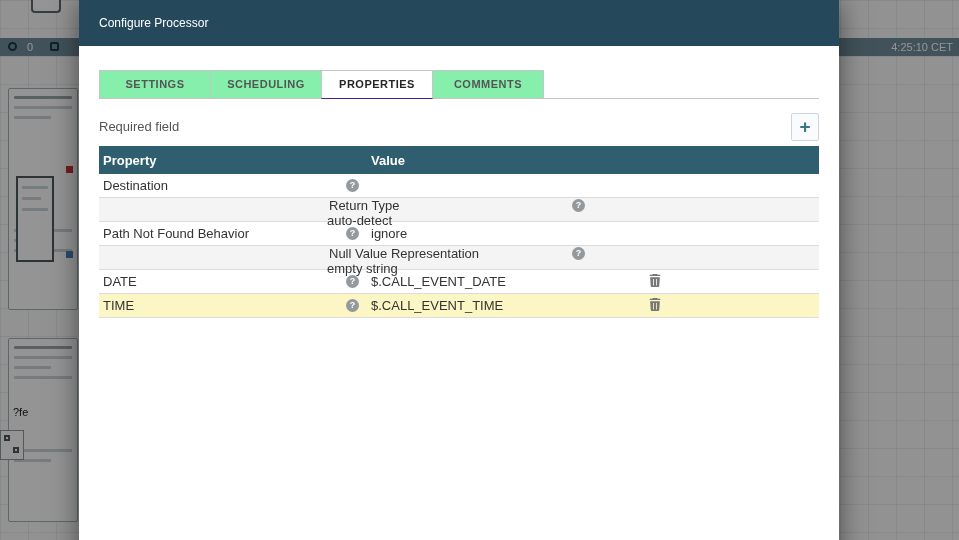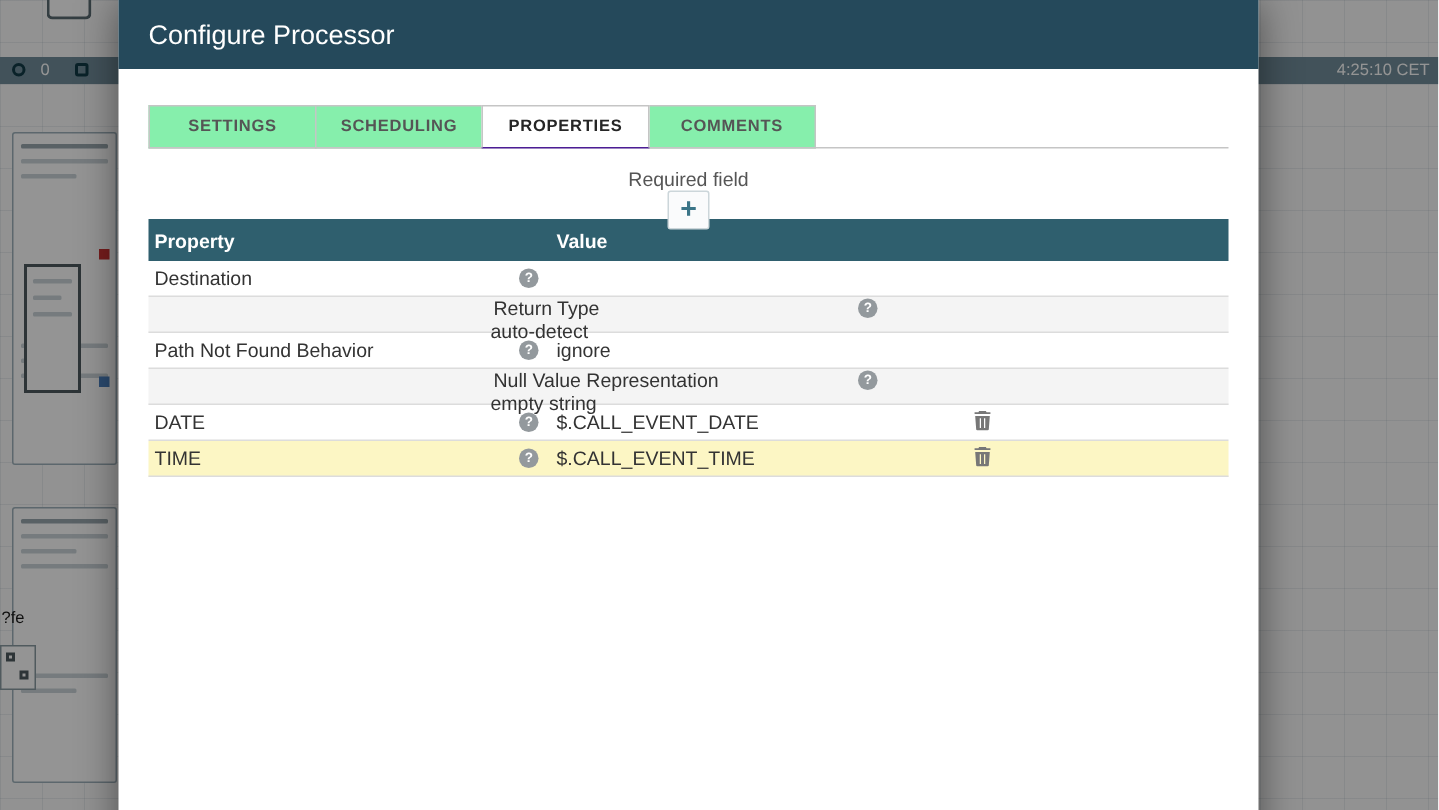--- a/index.html
+++ b/index.html
@@ -32,41 +32,41 @@
   .fl.dark { background:#9AA8AF; }
   .sel-box { position:absolute; left:16px; top:176px; width:38px; height:86px;
     background:#fff; border:2px solid #4E5A60; }
   .sel-box .fl { margin:8px 4px 0 4px; }
   .mini-red { position:absolute; left:66px; top:166px; width:7px; height:7px; background:#CC3333; }
   .mini-blue { position:absolute; left:66px; top:251px; width:7px; height:7px; background:#4A80C0; }
   .mini-panel { position:absolute; left:0; top:430px; width:24px; height:30px;
     background:#fff; border:1px solid #8A9BA3; }
   .mp-sq1 { position:absolute; left:3px; top:4px; width:6px; height:6px; border:2px solid #4E5A60; }
   .mp-sq2 { position:absolute; left:12px; top:16px; width:6px; height:6px; border:2px solid #4E5A60; }
-  .canvas-label { position:absolute; left:1px; top:406px; font-size:11px; color:#1A1A1A; }
+  .canvas-label { position:absolute; left:13px; top:406px; font-size:11px; color:#1A1A1A; }
 
   
   .overlay { position:absolute; inset:0; background:rgba(0,0,0,0.42); z-index:5; }
 
   
   .dialog { position:absolute; left:79px; top:0; width:760px; height:572px;
     background:#fff; z-index:10; box-shadow:0 2px 26px rgba(0,0,0,0.5); }
   .dialog-header { height:46px; background:var(--header-bg, #25495B); color:#fff;
-    font-size:18px; line-height:46px; padding-left:20px; font-weight:500; }
+    font-size:12px; line-height:46px; padding-left:20px; font-weight:500; }
   .dialog-body { padding:0 20px; position:relative; }
 
   .tabs { display:flex; margin-top:24px; position:relative; height:29px; }
   .tabs::after { content:''; position:absolute; left:0; right:0; bottom:0; height:1px; background:#C5C5C5; }
   .tab { width:112px; height:29px; line-height:27px; text-align:center;
     font-size:11px; font-weight:bold; letter-spacing:0.5px; color:#555;
     background:#86efac; border:1px solid #C5C5C5; position:relative; cursor:pointer; }
   .tab + .tab { margin-left:-1px; }
   .tab.active { background:#fff; color:#262626; border-bottom:1px solid #4c1d95; z-index:1; }
 
-  .toolbar-row { display:flex; justify-content:space-between; align-items:center; margin-top:13px; height:29px;flex-direction:column; }
+  .toolbar-row { display:flex; justify-content:space-between; align-items:center; margin-top:13px; height:29px; }
   .required-label { font-size:13px; color:#555; }
   .add-btn { width:28px; height:28px; background:#FAFBFC; border:1px solid #CCD6DA; border-radius:2px;
     color:var(--accent, #3B7588); font-size:19px; font-weight:bold; line-height:24px; text-align:center; cursor:pointer; }
 
   .prop-table { margin-top:5px; font-size:13px; }
   .thead { display:flex; background:var(--table-header-bg, #2F5F6E); color:#fff; height:28px;
     align-items:center; font-weight:bold; }
   .cell { padding-left:4px; }
   .c-prop { width:268px; display:flex; align-items:center; justify-content:space-between; padding-right:8px; }
   .c-val { width:272px; }

